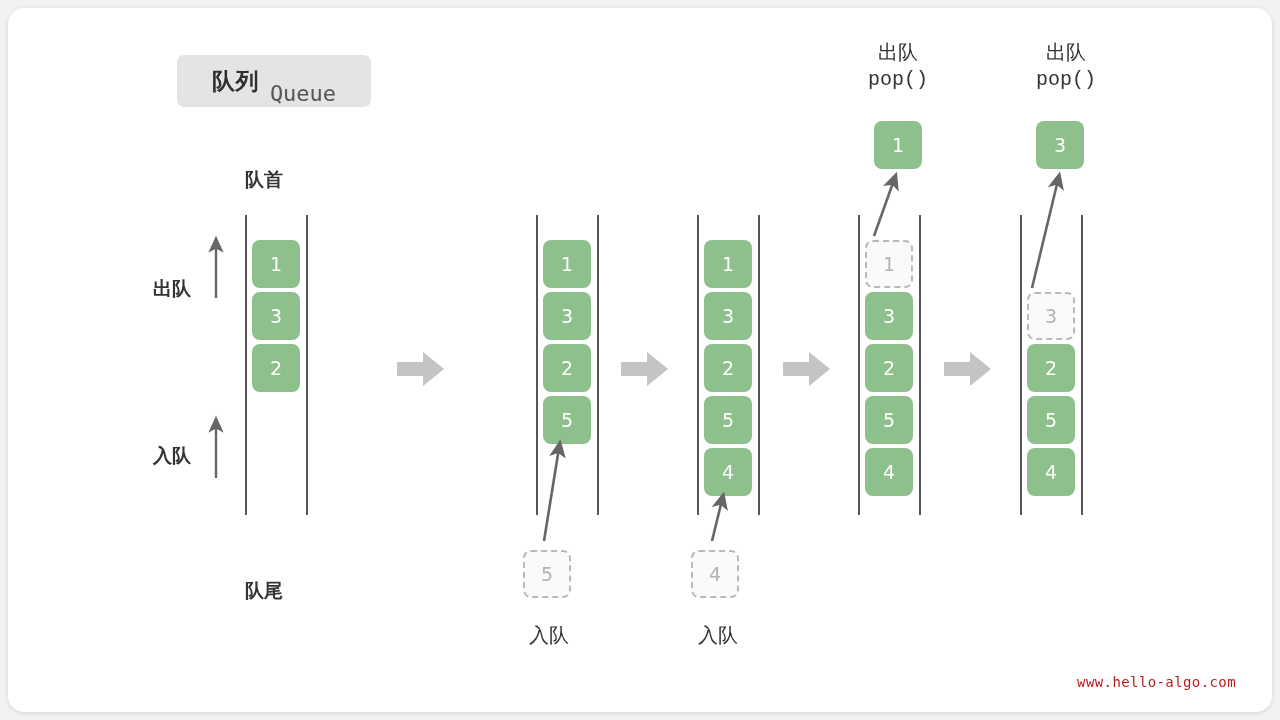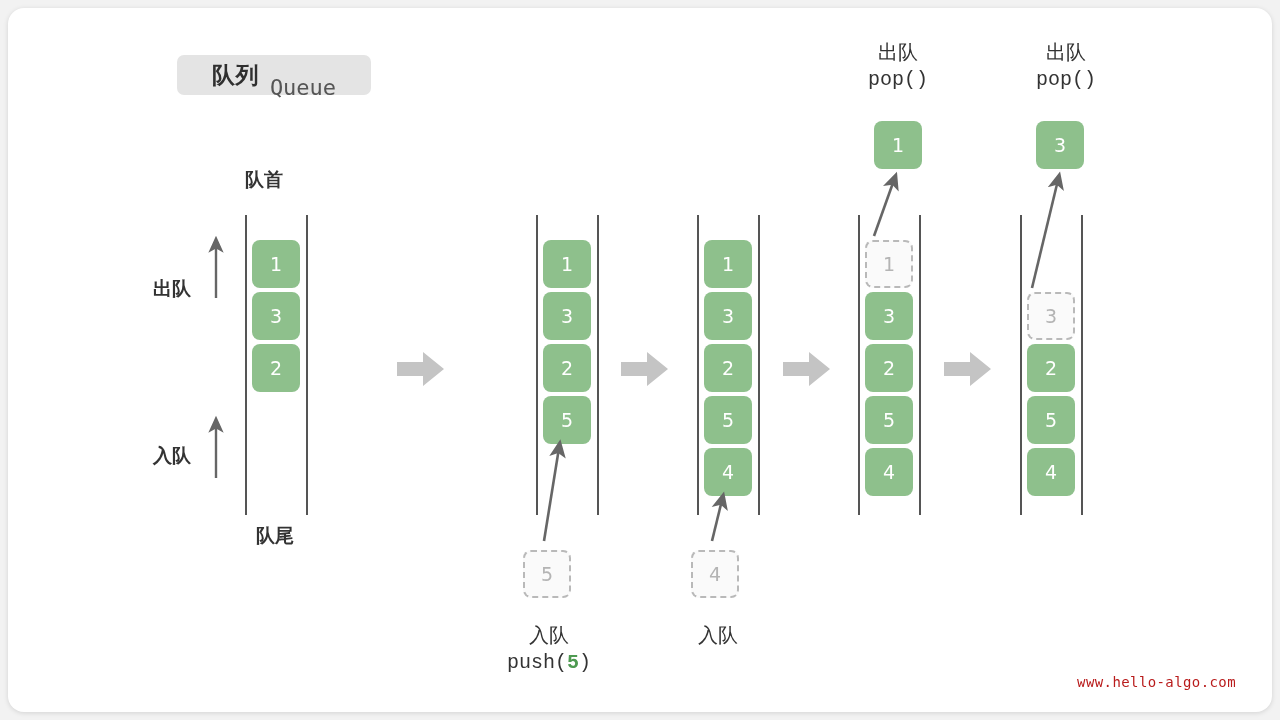--- a/index.html
+++ b/index.html
@@ -22,21 +22,21 @@
     background: #ffffff;
     border-radius: 16px;
     box-shadow: 0 1px 5px rgba(0,0,0,0.13);
     overflow: hidden;
   }
   .abs { position: absolute; }
 
   
   #title-chip {
     left: 169px; top: 47px;
-    width: 194px; height: 40px;
+    width: 194px; height: 52px;
     background: #e4e4e4;
     border-radius: 7px;
     display: flex;
     align-items: center;
     justify-content: center;
   }
   #title-chip .cn {
     font-size: 23px;
     font-weight: bold;
     color: #2f2f2f;
@@ -119,21 +119,21 @@
 <body>
 
 <div id="card">
 
   <div class="abs" id="title-chip">
     <span class="cn">队列</span>
     <span class="en">Queue</span>
   </div>
 
   <div class="abs cap-cn" style="left:237px; top:159px; width:60px; text-align:left;">队首</div>
-  <div class="abs cap-cn" style="left:237px; top:515px; width:60px; text-align:center;">队尾</div>
+  <div class="abs cap-cn" style="left:237px; top:570px; width:60px; text-align:left;">队尾</div>
 
   <div class="abs cap-cn" style="left:145px; top:268px;">出队</div>
   <div class="abs cap-cn" style="left:145px; top:435px;">入队</div>
 
   <div class="abs rail" style="left:237px; top:207px; height:300px;"></div>
   <div class="abs rail" style="left:298px; top:207px; height:300px;"></div>
 
   <div class="abs cell" style="left:244px; top:232px;">1</div>
   <div class="abs cell" style="left:244px; top:284px;">3</div>
   <div class="abs cell" style="left:244px; top:336px;">2</div>
@@ -143,21 +143,20 @@
 
   <div class="abs cell" style="left:535px; top:232px;">1</div>
   <div class="abs cell" style="left:535px; top:284px;">3</div>
   <div class="abs cell" style="left:535px; top:336px;">2</div>
   <div class="abs cell" style="left:535px; top:388px;">5</div>
 
   <div class="abs cell ghost" style="left:515px; top:542px;">5</div>
 
   <div class="abs op-label" style="left:446px; top:613px; width:190px;">
     <div>入队</div>
-    <div class="mono"><span>push(</span><span class="val">5</span><span>)</span></div>
   </div>
 
   <div class="abs rail" style="left:689px; top:207px; height:300px;"></div>
   <div class="abs rail" style="left:750px; top:207px; height:300px;"></div>
 
   <div class="abs cell" style="left:696px; top:232px;">1</div>
   <div class="abs cell" style="left:696px; top:284px;">3</div>
   <div class="abs cell" style="left:696px; top:336px;">2</div>
   <div class="abs cell" style="left:696px; top:388px;">5</div>
   <div class="abs cell" style="left:696px; top:440px;">4</div>

